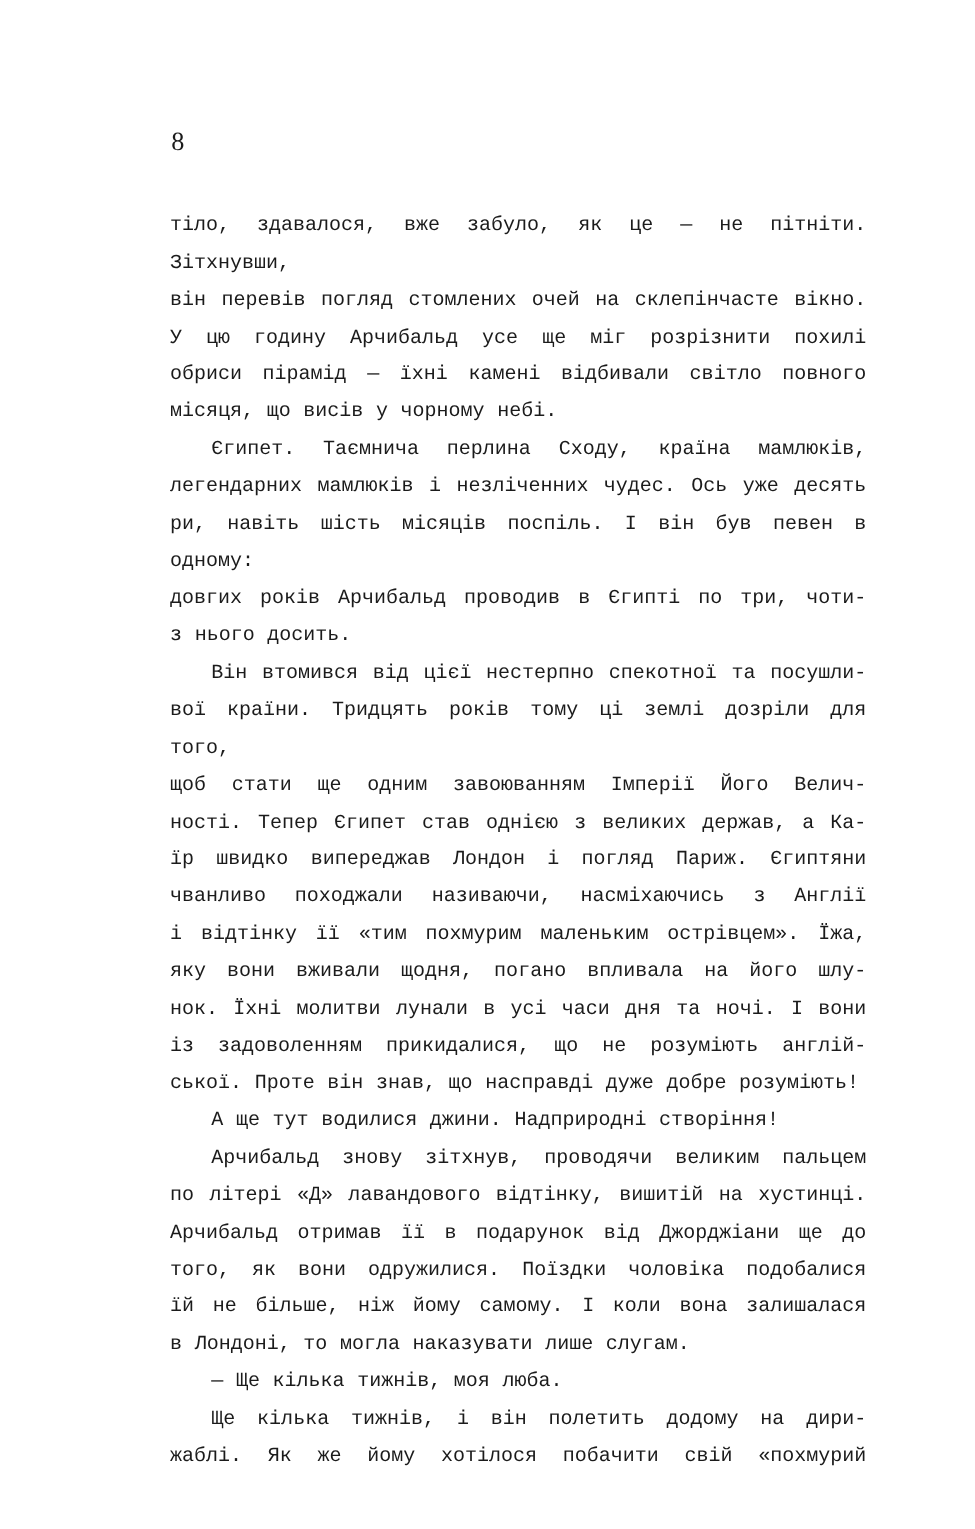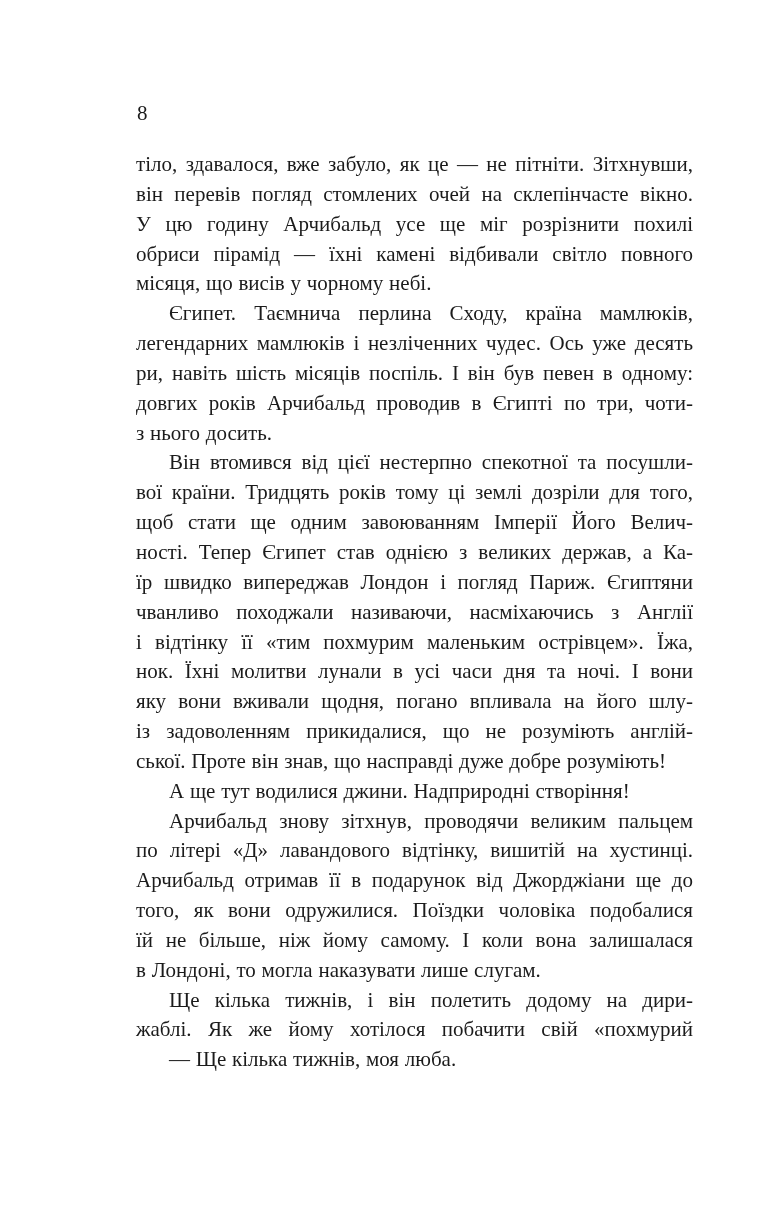--- a/index.html
+++ b/index.html
@@ -20,24 +20,25 @@
     position: absolute;
     left: 137px;
     top: 100px;
     font-size: 21px;
     line-height: 26px;
     letter-spacing: 0.2px;
   }
   .text-block {
     position: absolute;
     left: 136px;
-    top: 150px;
+    top: 166px;
     width: 557px;
-    font-size: 21px;
+    font-size: 16px;
     line-height: 29.85px;
+    font-family: Liberation Mono, monospace;
   }
   .paragraph {
     margin: 0;
     padding: 0;
   }
   .line {
     text-align: justify;
     text-align-last: justify;
     word-spacing: 0.5px;
     white-space: normal;
@@ -70,37 +71,37 @@
         <div class="line last">з нього досить.</div>
       </div>
       <div class="paragraph">
         <div class="line indent">Він втомився від цієї нестерпно спекотної та посушли-</div>
         <div class="line">вої країни. Тридцять років тому ці землі дозріли для того,</div>
         <div class="line">щоб стати ще одним завоюванням Імперії Його Велич-</div>
         <div class="line">ності. Тепер Єгипет став однією з великих держав, а Ка-</div>
         <div class="line">їр швидко випереджав Лондон і погляд Париж. Єгиптяни</div>
         <div class="line">чванливо походжали називаючи, насміхаючись з Англії</div>
         <div class="line">і відтінку її «тим похмурим маленьким острівцем». Їжа,</div>
+        <div class="line">яку вони вживали щодня, погано впливала на його шлу-</div>
         <div class="line">нок. Їхні молитви лунали в усі часи дня та ночі. І вони</div>
-        <div class="line">яку вони вживали щодня, погано впливала на його шлу-</div>
         <div class="line">із задоволенням прикидалися, що не розуміють англій-</div>
         <div class="line last">ської. Проте він знав, що насправді дуже добре розуміють!</div>
       </div>
       <div class="paragraph">
         <div class="line last indent">А ще тут водилися джини. Надприродні створіння!</div>
       </div>
       <div class="paragraph">
         <div class="line indent">Арчибальд знову зітхнув, проводячи великим пальцем</div>
         <div class="line">по літері «Д» лавандового відтінку, вишитій на хустинці.</div>
         <div class="line">Арчибальд отримав її в подарунок від Джорджіани ще до</div>
         <div class="line">того, як вони одружилися. Поїздки чоловіка подобалися</div>
         <div class="line">їй не більше, ніж йому самому. І коли вона залишалася</div>
         <div class="line last">в Лондоні, то могла наказувати лише слугам.</div>
       </div>
       <div class="paragraph">
+        <div class="line last indent">— Ще кілька тижнів, моя люба.</div>
+      </div>
+      <div class="paragraph">
         <div class="line indent">Ще кілька тижнів, і він полетить додому на дири-</div>
         <div class="line">жаблі. Як же йому хотілося побачити свій «похмурий</div>
-      </div>
-      <div class="paragraph">
-        <div class="line last indent">— Ще кілька тижнів, моя люба.</div>
       </div>
     </div>
 </div>
 
 </body></html>

